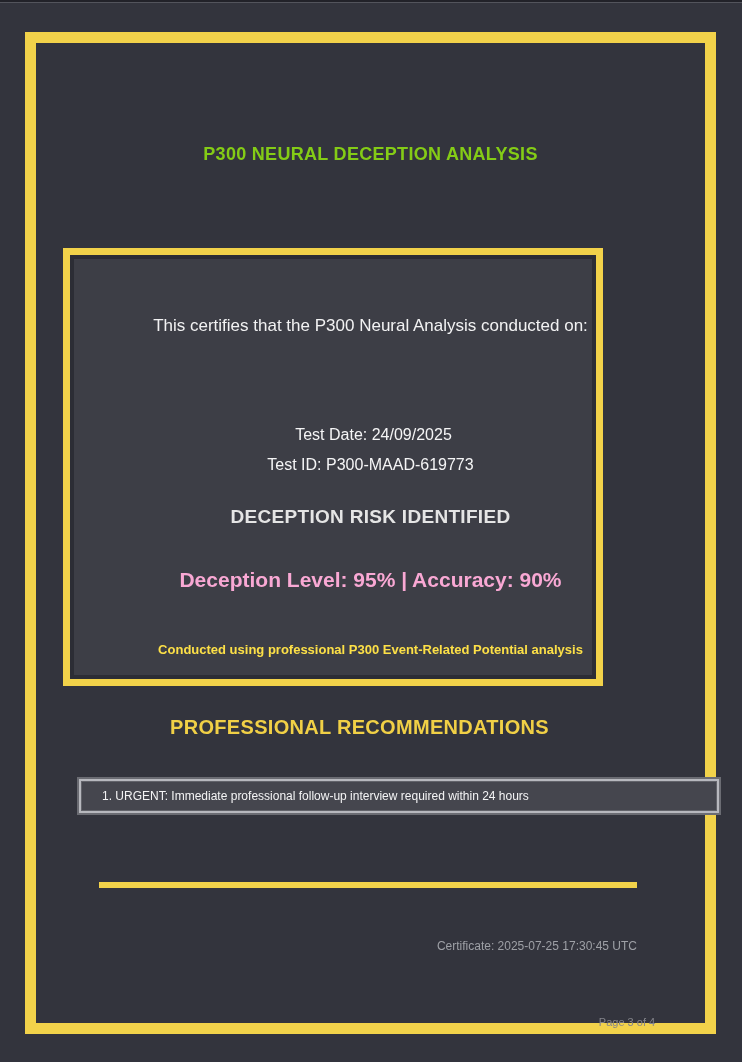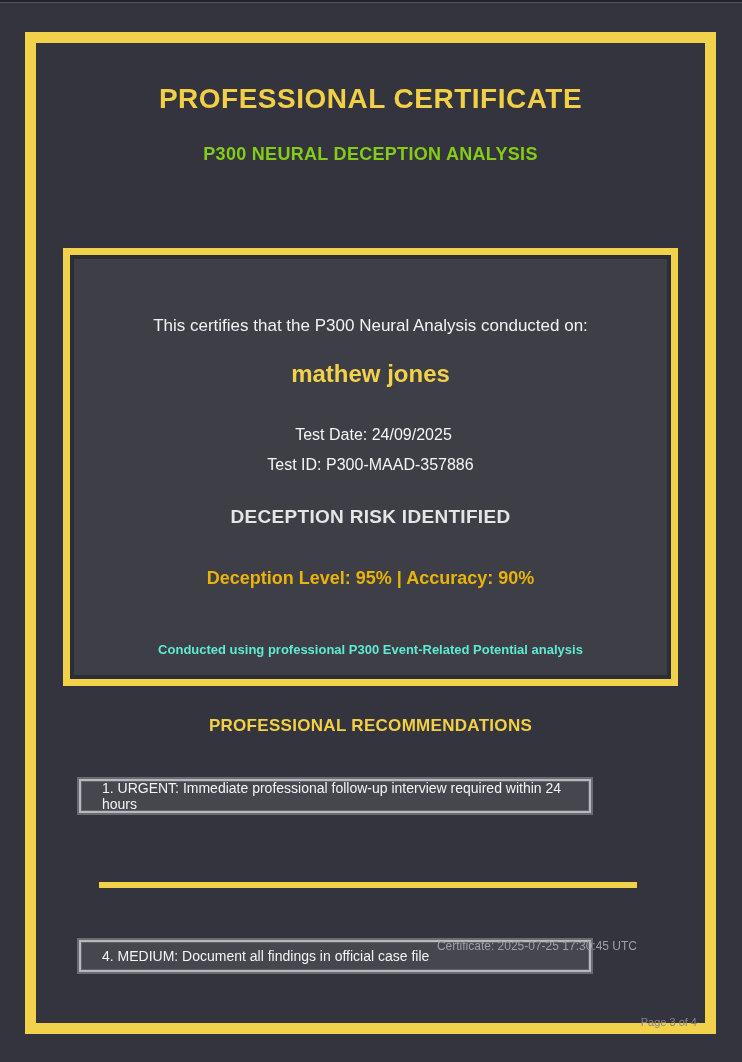--- a/index.html
+++ b/index.html
@@ -22,96 +22,91 @@
     text-align:center; color:#f1d046; font-size:28px; font-weight:bold;
     letter-spacing:0.5px;
   }
   .subtitle {
     position:absolute; left:25px; top:144px; width:691px;
     text-align:center; color:#84cc16; font-size:18px; font-weight:bold;
     letter-spacing:0.3px;
   }
 
   .panel {
-    position:absolute; left:63px; top:248px; width:615px; height:438px;
+    position:absolute; left:63px; top:248px; width:540px; height:438px;
     border:7px solid #f2d24a;
     background:#3d3e46;
     box-shadow: inset 0 0 0 4px #2c2d35;
   }
   .panel .line { position:absolute; left:0; width:601px; text-align:center; }
   .certifies   { top:61px;  color:#f2f2f3; font-size:17px; }
   .subject     { top:105px; color:#f2d24a; font-size:24px; font-weight:bold; }
   .test-date   { top:171px; color:#f5f5f6; font-size:16px;padding-left:6px; }
   .test-id     { top:201px; color:#f5f5f6; font-size:16px; }
   .risk        { top:251px; color:#e5e5e5; font-size:19px; font-weight:bold; letter-spacing:0.3px; }
-  .metrics     { top:313px; color:#eab308; font-size:18px; font-weight:bold; }
-  .method      { top:387px; color:#5eead4; font-size:13px; font-weight:bold; }
+  .metrics     { top:313px; color:#f9a8d4; font-size:21px; font-weight:bold; }
+  .method      { top:387px; color:#fde047; font-size:13px; font-weight:bold; }
 
   .rec-heading {
-    position:absolute; left:25px; top:716px; width:691px;
-    text-align:center; color:#f1d046; font-size:17px; font-weight:bold;
+    position:absolute; left:14px; top:716px; width:691px;
+    text-align:center; color:#f1d046; font-size:20px; font-weight:bold;
     letter-spacing:0.3px;
   }
 
   .rec-box {
-    position:absolute; left:79px; width:512px; height:34px;
+    position:absolute; left:79px; width:640px; height:34px;
     background:#45464e;
     border:2px solid #b7b8be;
     box-shadow: 0 0 0 2px #6b6c73, inset 0 0 0 1px #62636a;
     display:flex; align-items:center;
     padding-left:21px;
-    color:#f4f4f5; font-size:14px;
+    color:#f4f4f5; font-size:12px;
   }
   .rec-1 { top:779px; }
   .rec-2 { top:832px; }
   .rec-3 { top:885px; }
   .rec-4 { top:940px; height:32px; }
 
   .divider-line {
     position:absolute; left:99px; top:882px; width:538px; height:6px;
     background:#f2d24a; z-index:5;
   }
 
   .cert-stamp {
     position:absolute; left:397px; top:939px; width:240px;
     text-align:right; color:#9ea0a6; font-size:12px; z-index:6;
   }
 
   .page-num {
     position:absolute; left:557px; top:1016px; width:140px;
-    text-align:right; color:#84858b; font-size:11px; z-index:6;
+    text-align:center; color:#84858b; font-size:11px; z-index:6;
   }
 </style>
 </head>
 <body>
 
 <div class="page">
   <div class="top-edge"></div>
   <div class="top-edge2"></div>
 
   <div class="frame"></div>
 
-  <div class="title">PROFESSIONAL CERTIFICATE</div>
   <div class="subtitle">P300 NEURAL DECEPTION ANALYSIS</div>
 
   <div class="panel">
     <div class="line certifies">This certifies that the P300 Neural Analysis conducted on:</div>
-    <div class="line subject">mathew jones</div>
     <div class="line test-date">Test Date: 24/09/2025</div>
-    <div class="line test-id">Test ID: P300-MAAD-357886</div>
+    <div class="line test-id">Test ID: P300-MAAD-619773</div>
     <div class="line risk">DECEPTION RISK IDENTIFIED</div>
     <div class="line metrics">Deception Level: 95% | Accuracy: 90%</div>
     <div class="line method">Conducted using professional P300 Event-Related Potential analysis</div>
   </div>
 
   <div class="rec-heading">PROFESSIONAL RECOMMENDATIONS</div>
 
   <div class="rec-box rec-1">
     <span>1. URGENT: Immediate professional follow-up interview required within 24 hours</span>
   </div>
   <div class="divider-line"></div>
-  <div class="rec-box rec-4">
-    <span>4. MEDIUM: Document all findings in official case file</span>
-  </div>
 
   <div class="cert-stamp">Certificate: 2025-07-25 17:30:45 UTC</div>
   <div class="page-num">Page 3 of 4</div>
 </div>
 
 </body></html>

